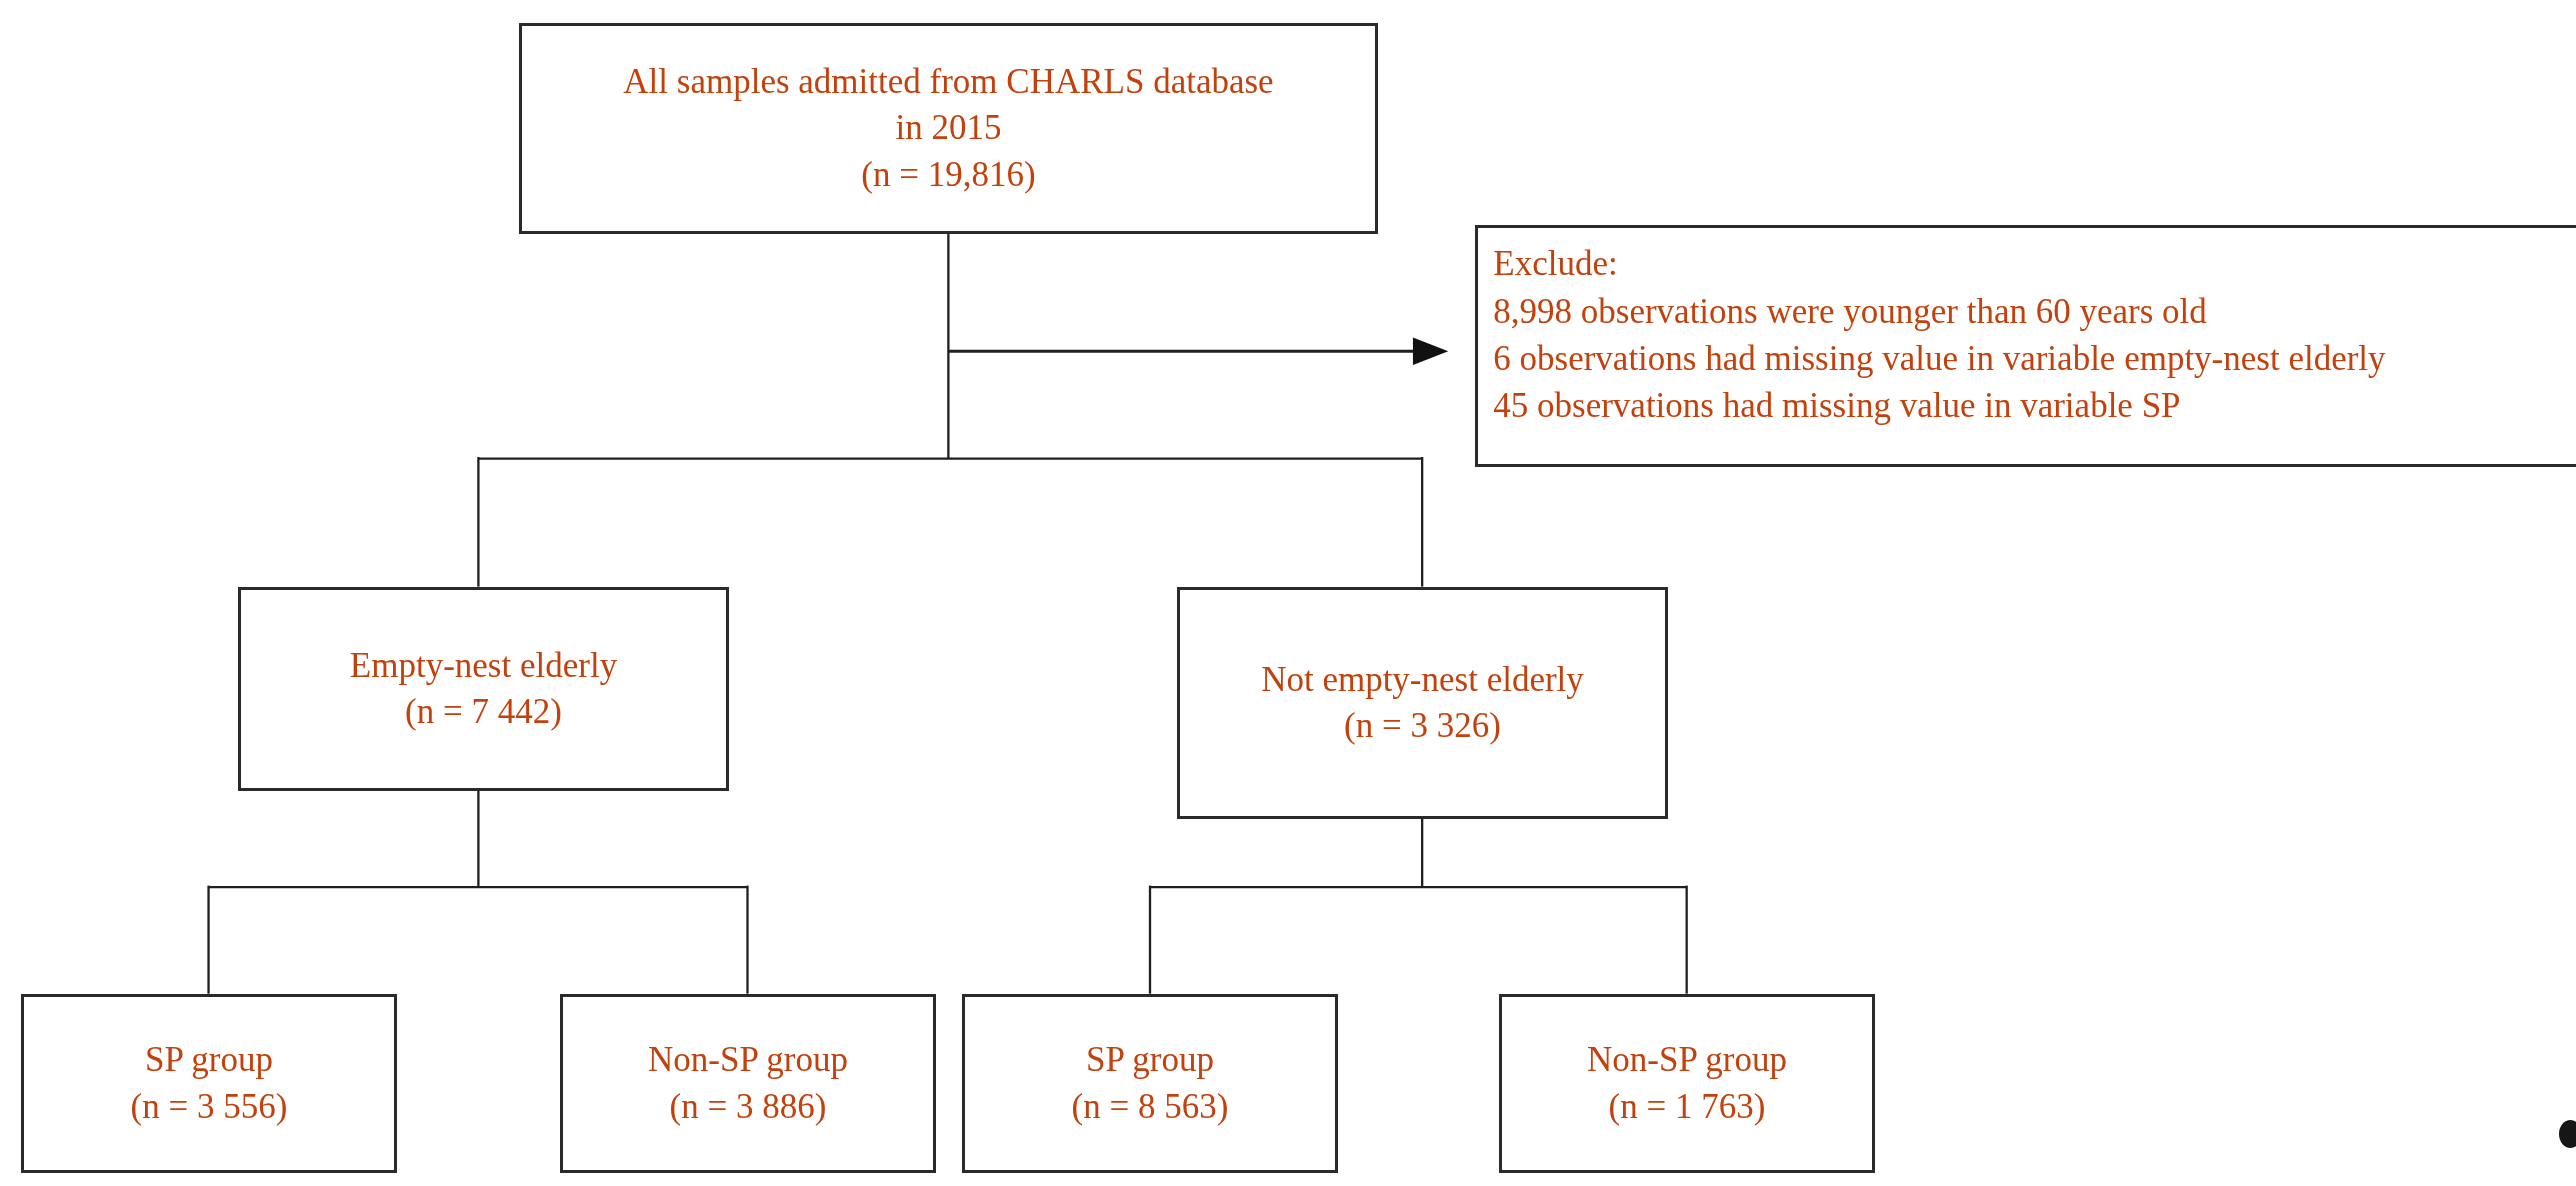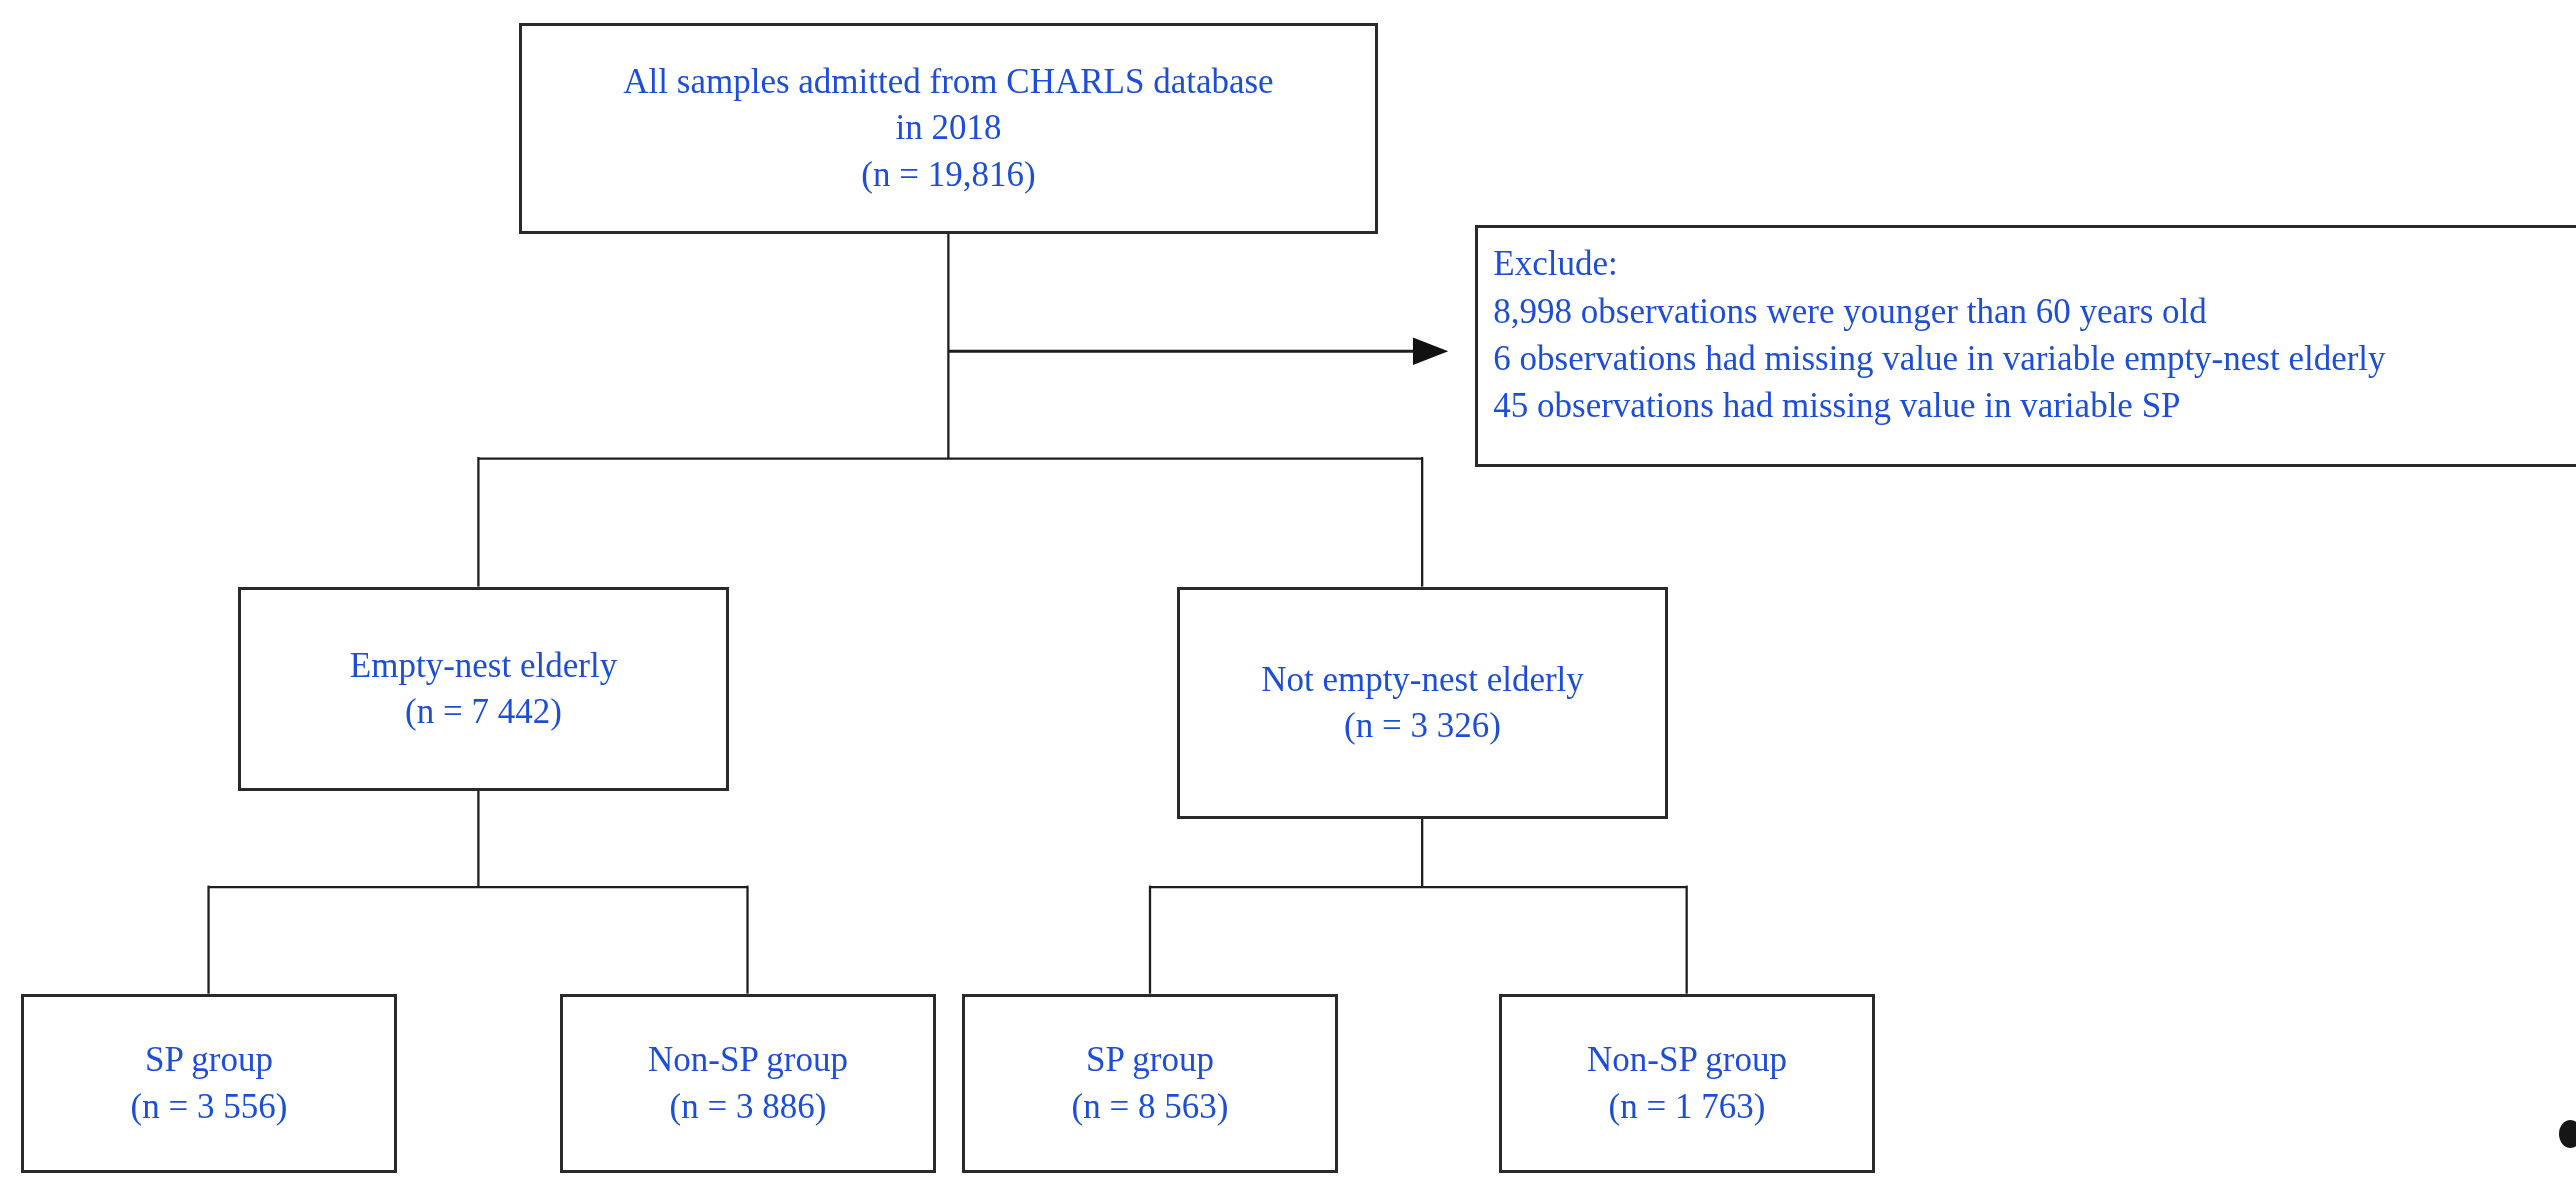--- a/index.html
+++ b/index.html
@@ -27,21 +27,21 @@
   .fc-box {
     position: absolute;
     box-sizing: border-box;
     background: #ffffff;
     border: 3.8px solid #2a2a2a;
     display: flex;
     flex-direction: column;
     align-items: center;
     justify-content: center;
     text-align: center;
-    color: #1d4ed8;
+    color: #c2410c;
     font-size: 35px;
     line-height: 1.32;
   }
   .fc-box .line { display: block; }
   #root-box      { left: 519px;  top: 23px;   width: 859px; height: 211px; }
   #exclude-box   {
     left: 1447px; top: 225px;  width: 1117px; height: 242px;
     align-items: flex-start;
     justify-content: flex-start;
     text-align: left;
@@ -87,21 +87,21 @@
     <line x1="975" y1="1155" x2="975" y2="1296" stroke="#1f1f1f" stroke-width="3"></line>
 
     <line x1="1855" y1="1031" x2="1855" y2="1157" stroke="#1f1f1f" stroke-width="3"></line>
     <line x1="1500" y1="1157" x2="2200" y2="1157" stroke="#1f1f1f" stroke-width="3"></line>
     <line x1="1500" y1="1155" x2="1500" y2="1296" stroke="#1f1f1f" stroke-width="3"></line>
     <line x1="2200" y1="1155" x2="2200" y2="1296" stroke="#1f1f1f" stroke-width="3"></line>
   </svg>
 
   <div class="fc-box" id="root-box">
     <span class="line">All samples admitted from CHARLS database</span>
-    <span class="line">in 2018</span>
+    <span class="line">in 2015</span>
     <span class="line">(n = 19,816)</span>
   </div>
 
   <div class="fc-box" id="exclude-box">
     <span class="line">Exclude:</span>
     <span class="line">8,998 observations were younger than 60 years old</span>
     <span class="line">6 observations had missing value in variable empty-nest elderly</span>
     <span class="line">45 observations had missing value in variable SP</span>
   </div>
 

